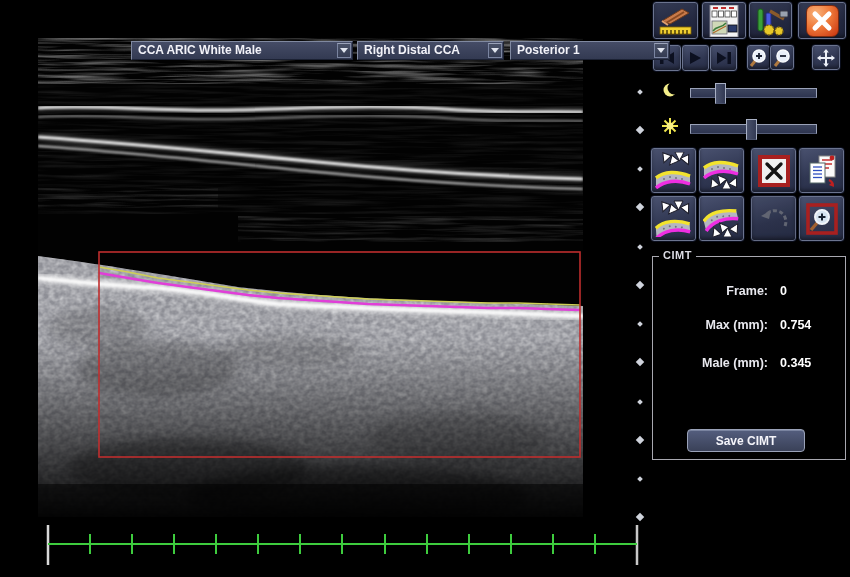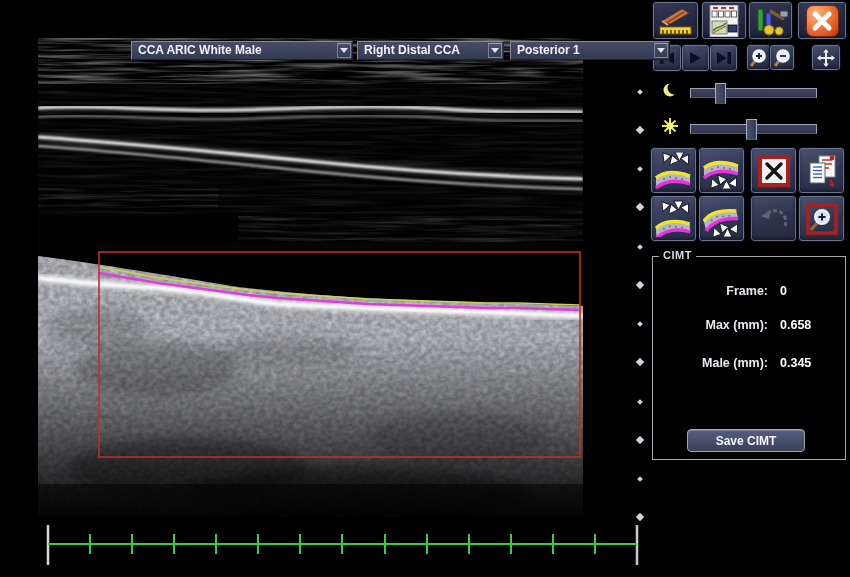--- a/index.html
+++ b/index.html
@@ -364,21 +364,21 @@
 
   <div class="groupbox" style="left:652px;top:256px;width:192px;height:202px">
     <span class="legend">CIMT</span>
 
     <div class="cimt-row" style="top:27px">
       <span class="cimt-label">Frame:</span>
       <span class="cimt-value">0</span>
     </div>
     <div class="cimt-row" style="top:61px">
       <span class="cimt-label">Max (mm):</span>
-      <span class="cimt-value">0.658</span>
+      <span class="cimt-value">0.754</span>
     </div>
     <div class="cimt-row" style="top:99px">
       <span class="cimt-label">Male (mm):</span>
       <span class="cimt-value">0.345</span>
     </div>
 
     <div class="save-btn" style="left:34px;top:172px;width:116px;height:21px">Save CIMT</div>
   </div>
 
   <span class="dia sm" style="top:90px"></span>

